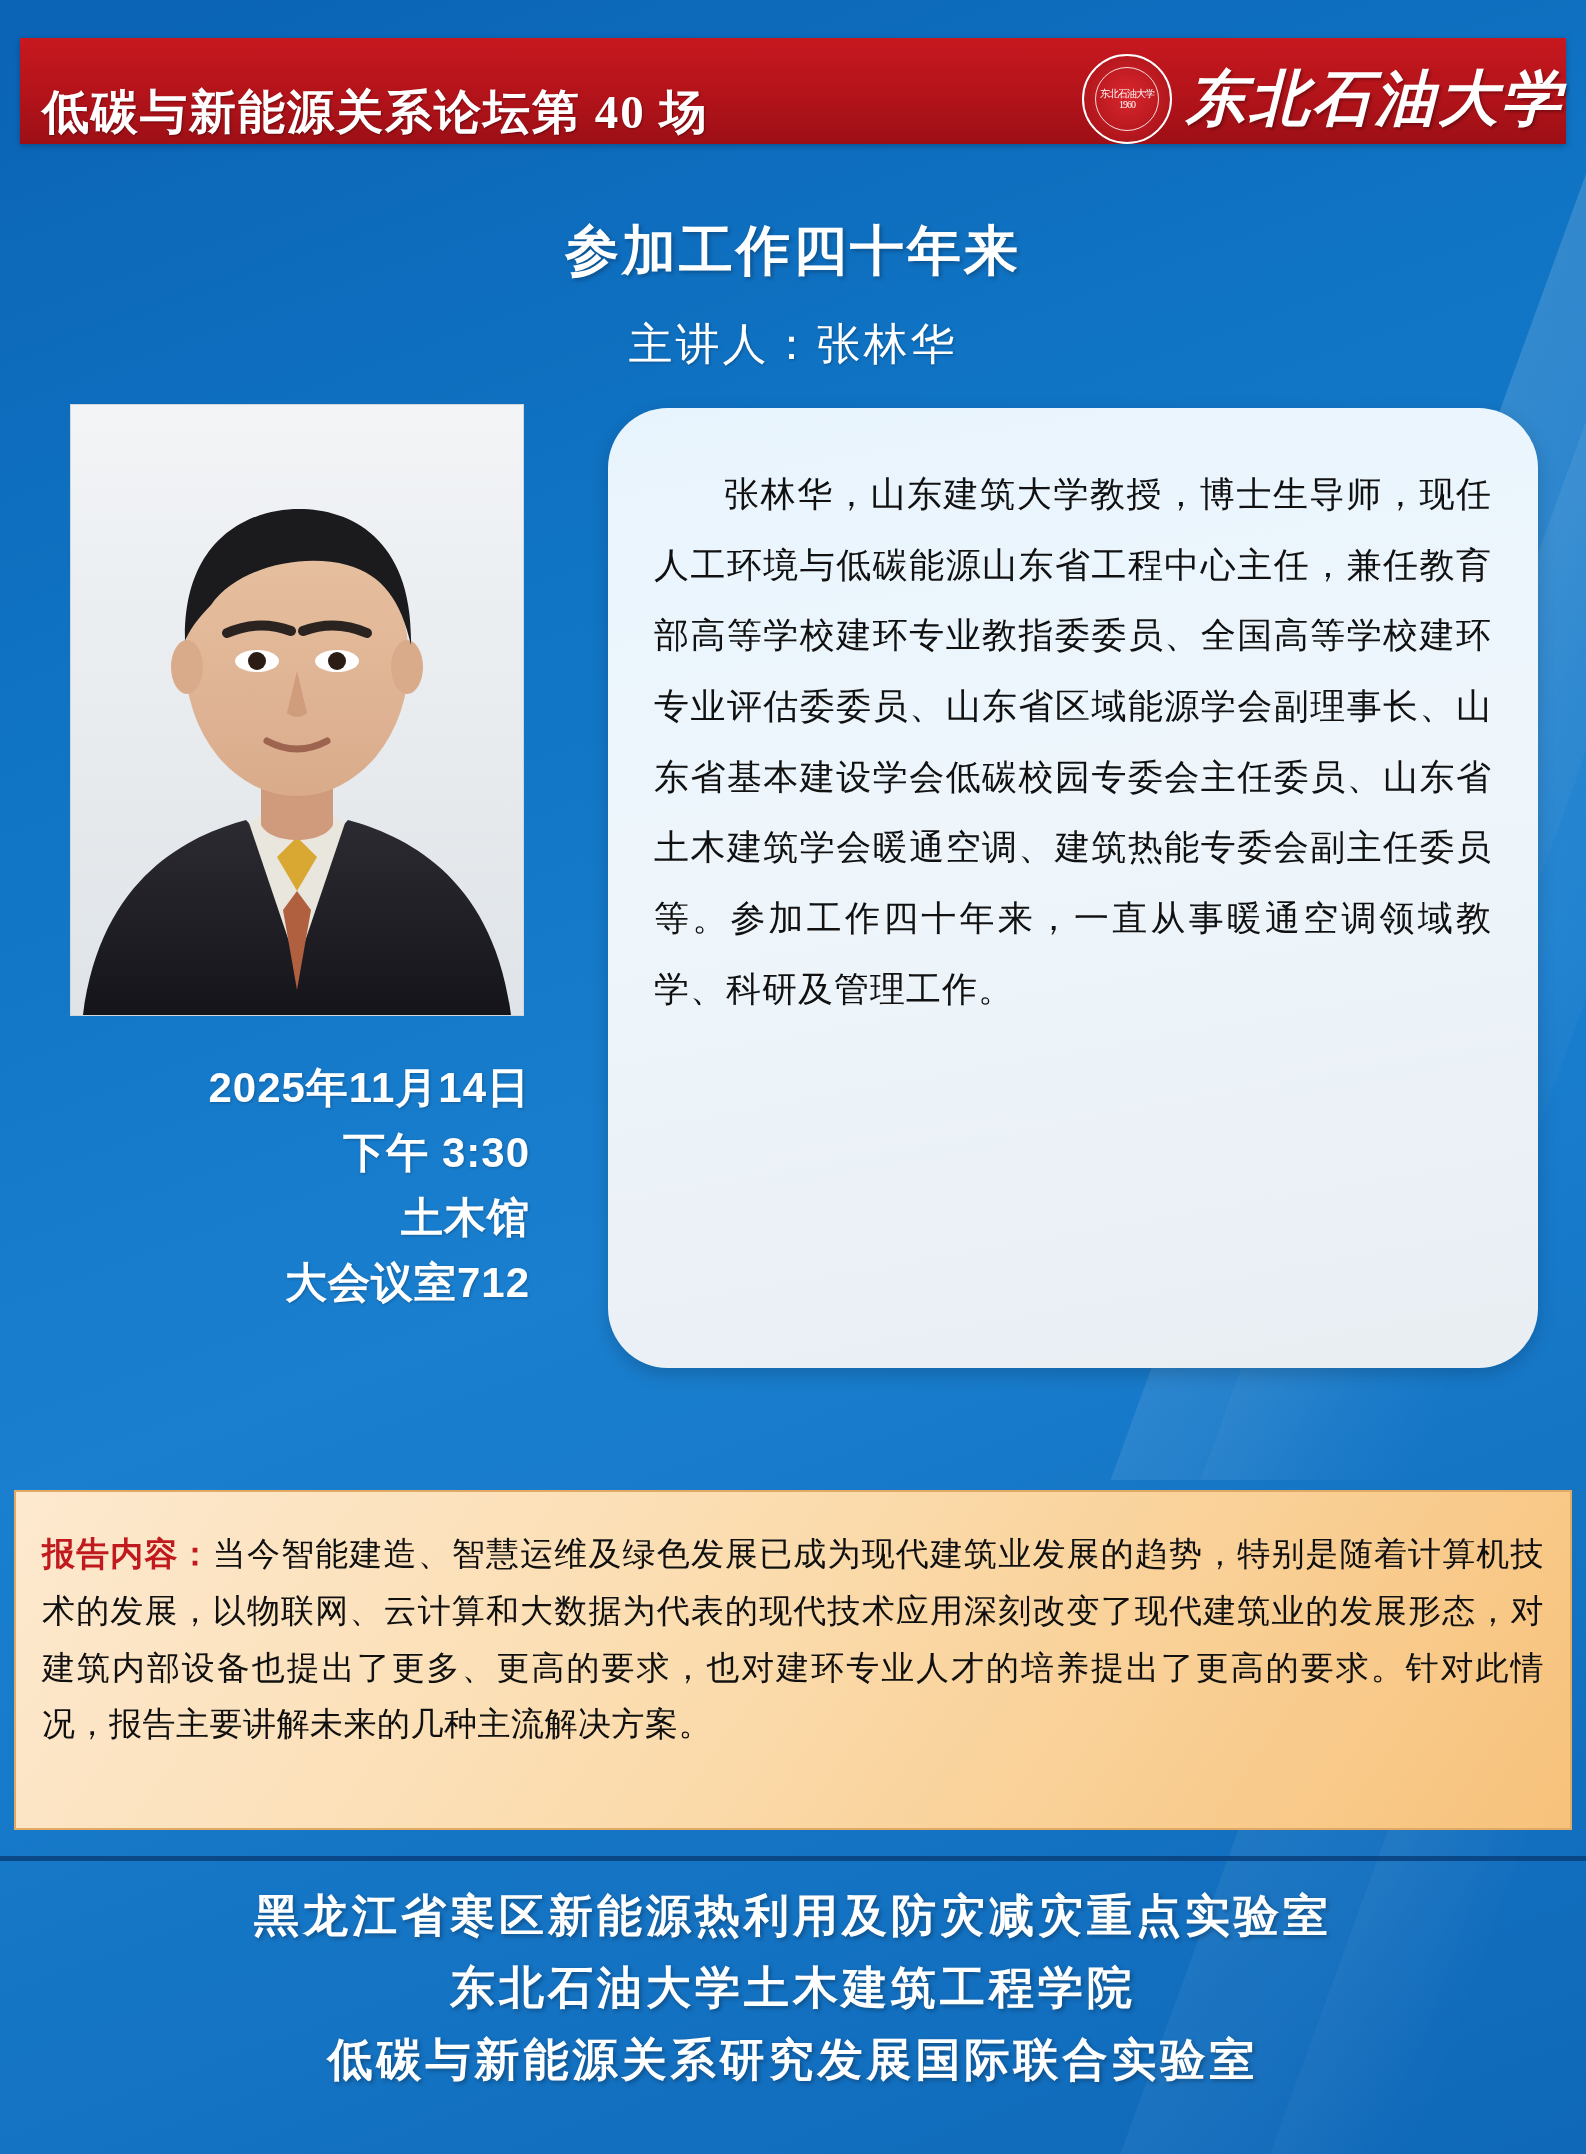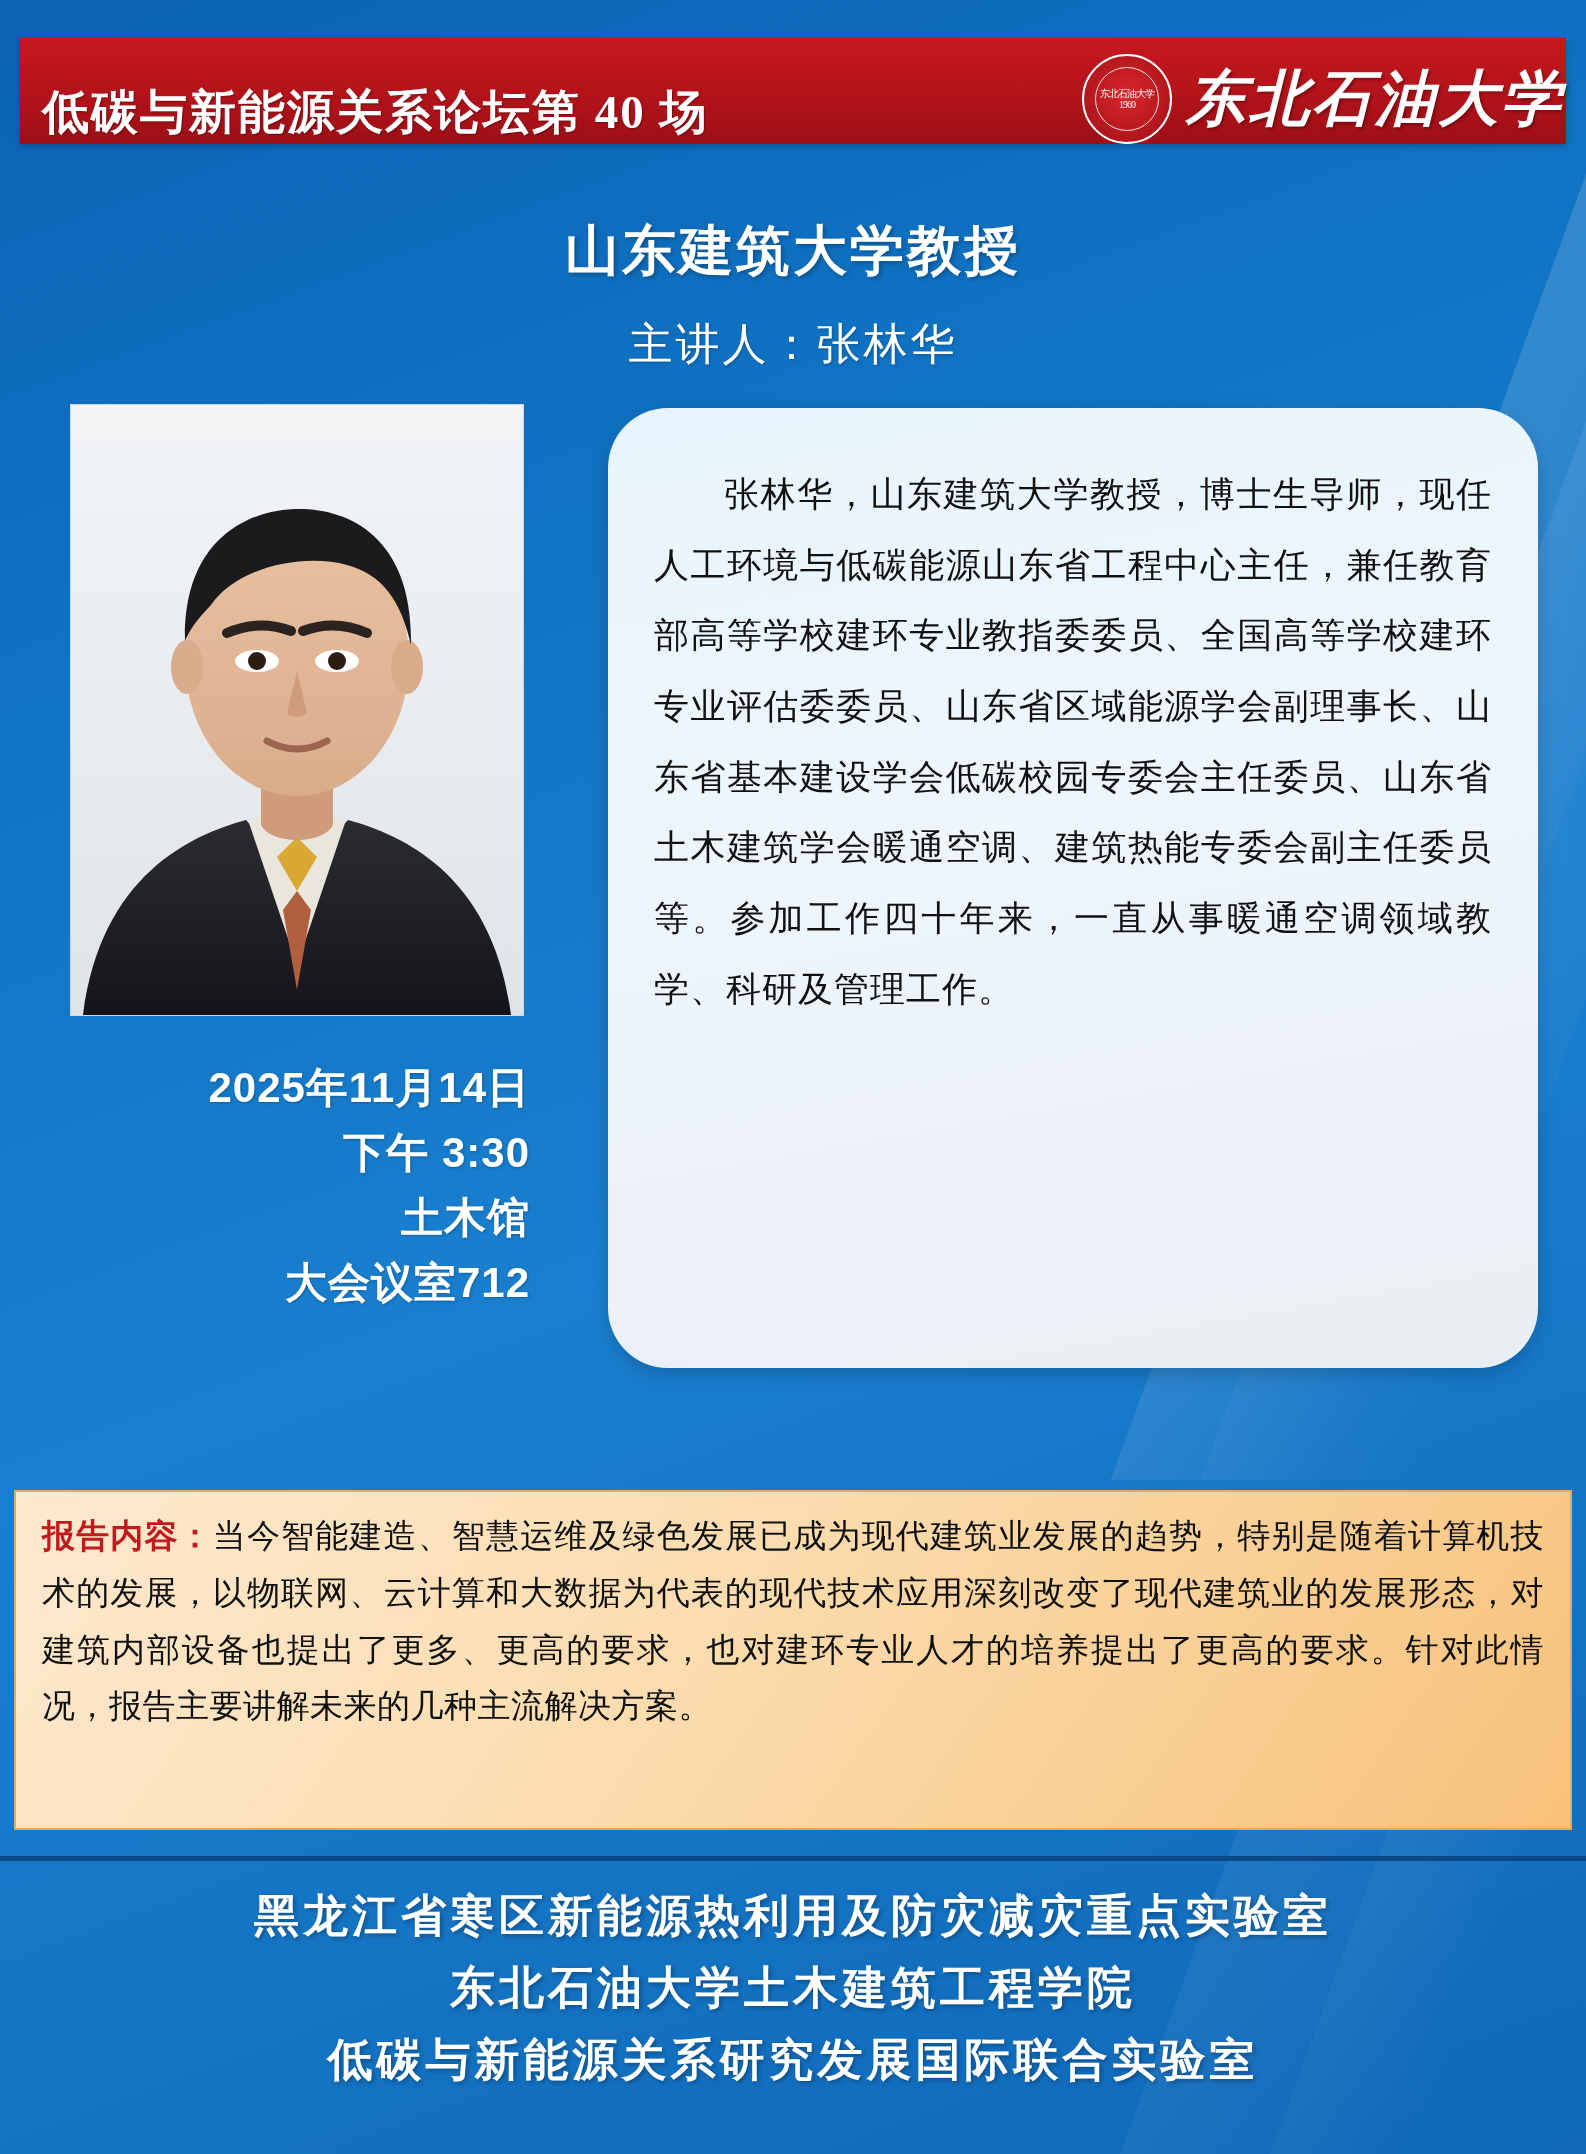--- a/index.html
+++ b/index.html
@@ -185,21 +185,21 @@
   
   .abstract {
     position: absolute;
     left: 14px;
     top: 1490px;
     width: 1558px;
     height: 340px;
     background: linear-gradient(125deg, #fde9cf 0%, #fbdcae 45%, #f7c27b 100%);
     border: 2px solid #e2a964;
     box-sizing: border-box;
-    padding: 16px 26px;
+    padding: 34px 26px;
   }
   .abstract-text {
     font-family: "Liberation Serif", "DejaVu Serif", serif;
     font-size: 33px;
     line-height: 1.72;
     color: #101010;
     text-align: justify;
     letter-spacing: 0.5px;
   }
   .abstract-label {
@@ -247,21 +247,21 @@
   <div class="header">
     <div class="header-title">低碳与新能源关系论坛第 40 场</div>
     <div class="header-right">
       <div class="univ-seal">
         <div class="seal-inner">东北石油大学 1960</div>
       </div>
       <div class="univ-name">东北石油大学</div>
     </div>
   </div>
 
-  <div class="talk-title">山东建筑大学教授</div>
+  <div class="talk-title">参加工作四十年来</div>
   <div class="speaker-line">主讲人：张林华</div>
 
   <div class="portrait">
     <svg width="452" height="610" viewBox="0 0 452 610" xmlns="http://www.w3.org/2000/svg" aria-hidden="true">
       <defs>
         <linearGradient id="bg" x1="0" y1="0" x2="0" y2="1">
           <stop offset="0%" stop-color="#f2f4f6"></stop>
           <stop offset="100%" stop-color="#dfe4e8"></stop>
         </linearGradient>
         <linearGradient id="suit" x1="0" y1="0" x2="0" y2="1">

